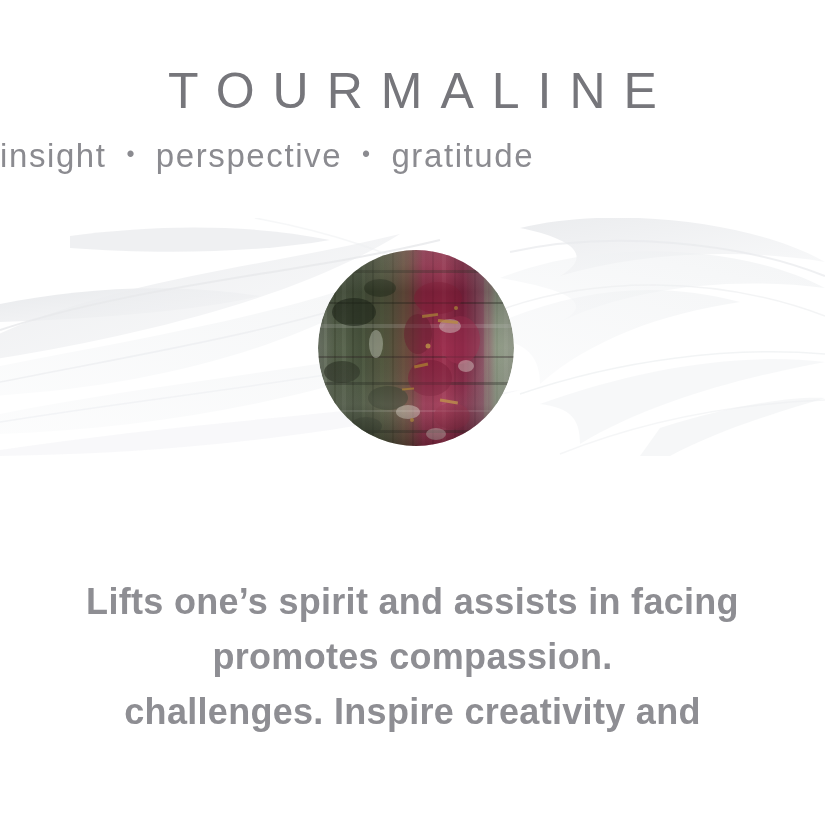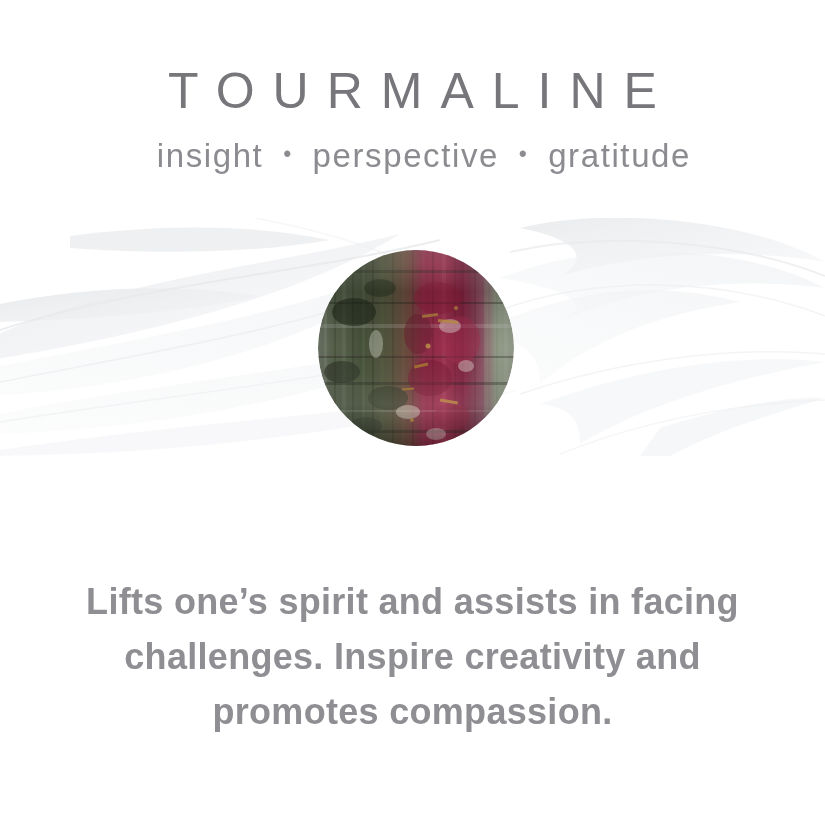--- a/index.html
+++ b/index.html
@@ -43,21 +43,21 @@
     color: #76767b;
     line-height: 1;
     white-space: nowrap;
   }
 
   .subtitle {
     position: absolute;
     top: 139px;
     left: 0;
     width: 691px;
-    text-align: right;
+    text-align: left;
     font-size: 33px;
     font-weight: 300;
     letter-spacing: 1.6px;
     color: #8b8b90;
     line-height: 1;
     white-space: nowrap;
   }
   .subtitle .sep {
     display: inline-block;
     padding: 0 9px;
@@ -271,17 +271,17 @@
         </g>
 
         <rect x="0" y="0" width="196" height="200" fill="url(#gemVert)"></rect>
         <rect x="0" y="0" width="196" height="200" fill="url(#gemVig)"></rect>
       </g>
     </svg>
   </div>
 
   <div class="description">
     <span class="line">Lifts one’s spirit and assists in facing</span>
+    <span class="line">promotes compassion.</span>
     <span class="line">challenges. Inspire creativity and</span>
-    <span class="line">promotes compassion.</span>
   </div>
 
 </div>
 
 </body></html>

